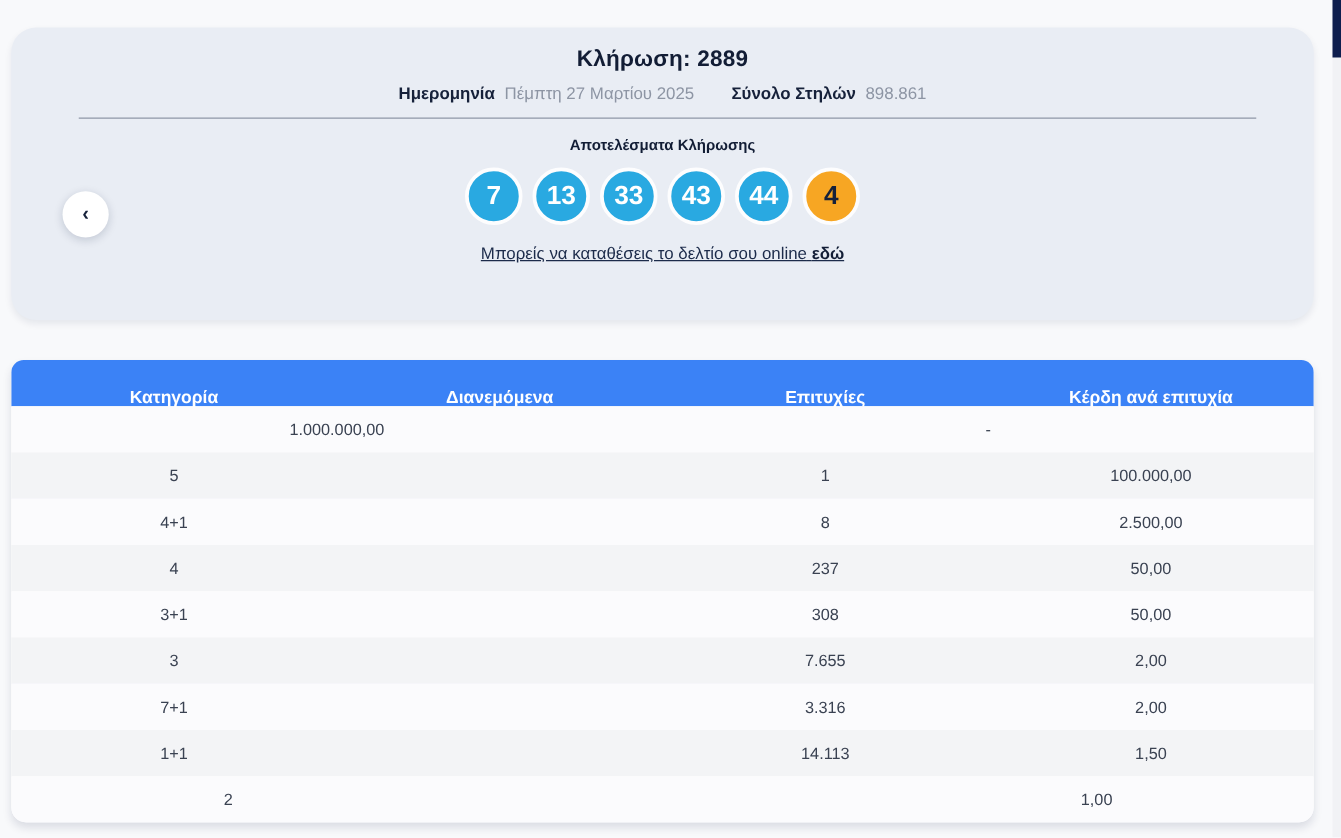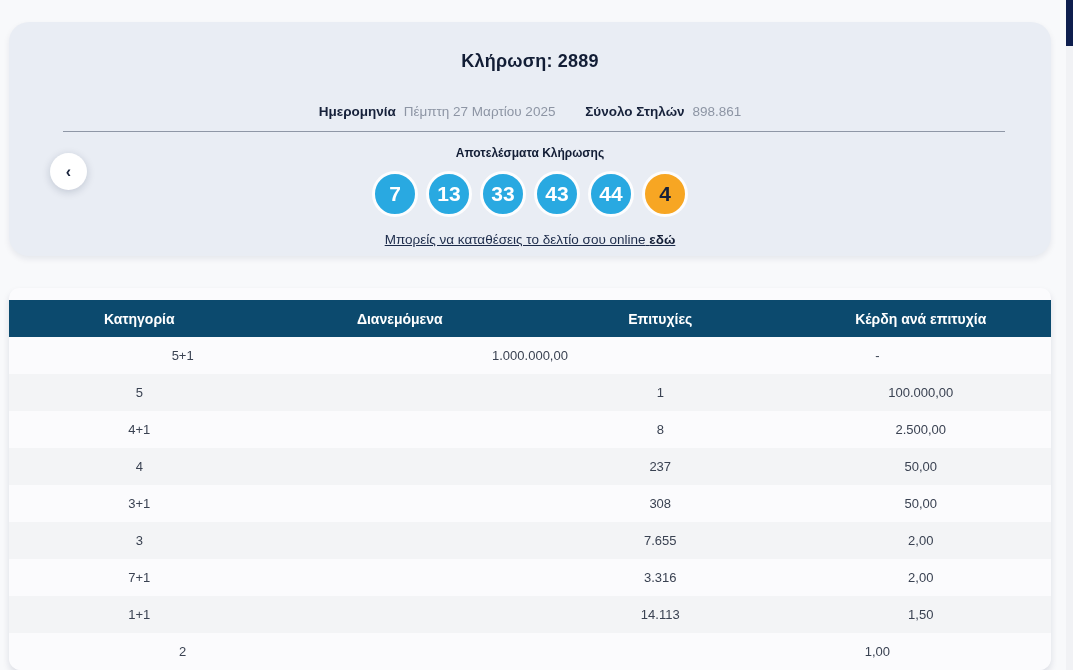--- a/index.html
+++ b/index.html
@@ -16,33 +16,33 @@
   .results-card {
     position: absolute;
     left: 9px; top: 22px;
     width: 1042px; height: 234px;
     background: #e9edf4;
     border-radius: 20px;
     box-shadow: 0 3px 6px rgba(13,27,62,0.08);
     text-align: center;
   }
   .draw-title {
-    padding-top: 29px;
+    padding-top: 15px;
     font-size: 18px;
     font-weight: bold;
     letter-spacing: 0.2px;
     color: #121d35;
   }
   .draw-meta {
     margin-top: 9px;
     font-size: 13.5px;
     color: #8d95a4;
   }
   .draw-meta b { color: #16213a; margin-right: 4px; }
-  .meta-group { display: inline-block; margin-top: 23px; }
+  .meta-group { display: inline-block; }
   .meta-group + .meta-group { margin-left: 26px; }
   .panel-divider {
     border: none;
     border-top: 1px solid #8f97a6;
     margin: 12px 46px 0 54px;
   }
   .results-subtitle {
     margin-top: 14px;
     font-size: 12px;
     font-weight: bold;
@@ -105,24 +105,23 @@
     position: absolute;
     left: 9px; top: 288px;
     width: 1042px;
     border-radius: 10px 10px 12px 12px;
     overflow: hidden;
     box-shadow: 0 4px 7px rgba(13,27,62,0.12);
     background: #fbfbfd;
   }
   .table-header {
     display: flex;
-    background: #0c4a6e;
+    background: #3b82f6;
     height: 37px;
-    align-items: center;
-    margin-top: 12px;
+    align-items: flex-end;
   }
   .table-header .th {
     flex: 1 1 25%;
     text-align: center;
     color: #ffffff;
     font-size: 14px;
     font-weight: bold;
   }
   .table-row {
     display: flex;
@@ -195,21 +194,20 @@
 
 <section class="table-card">
   <div class="table-header" id="table-header">
       <div class="th">Κατηγορία</div>
       <div class="th">Διανεμόμενα</div>
       <div class="th">Επιτυχίες</div>
       <div class="th">Κέρδη ανά επιτυχία</div>
     </div>
   <div id="table-body">
       <div class="table-row">
-        <div class="td">5+1</div>
         <div class="td">1.000.000,00</div>
         <div class="td">-</div>
       </div>
       <div class="table-row">
         <div class="td">5</div>
         <div class="td"></div>
         <div class="td">1</div>
         <div class="td">100.000,00</div>
       </div>
       <div class="table-row">

